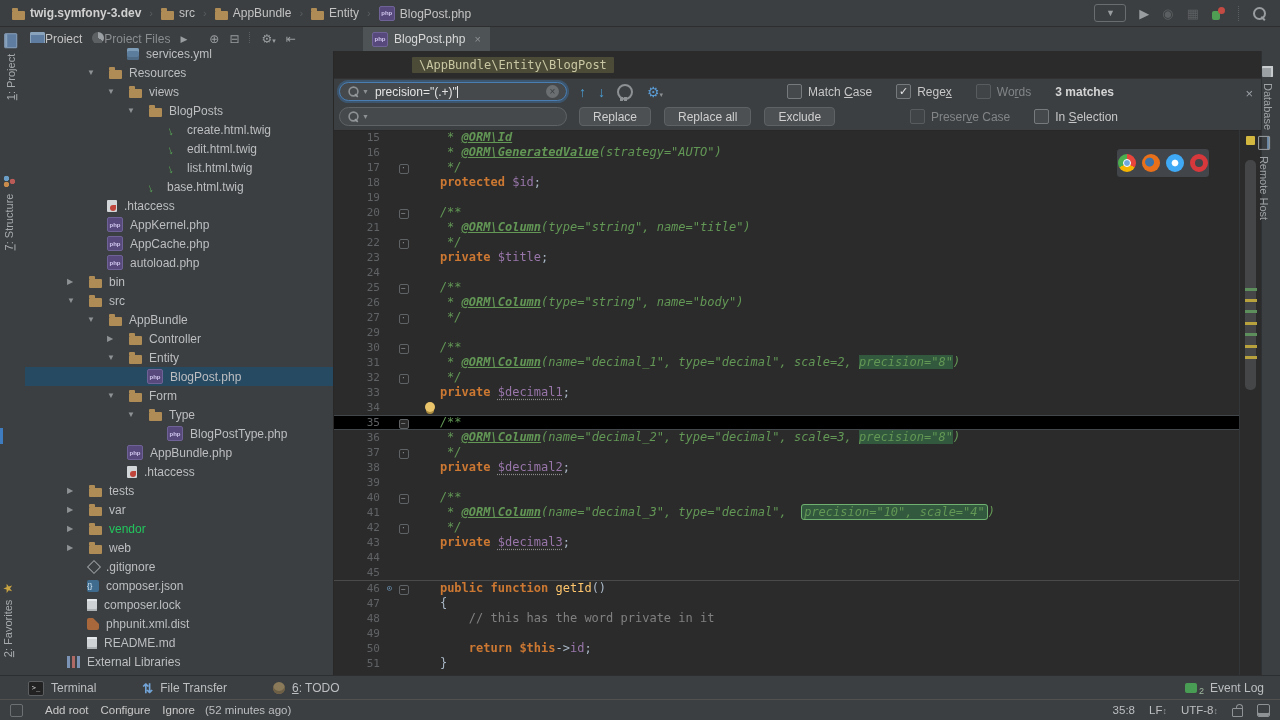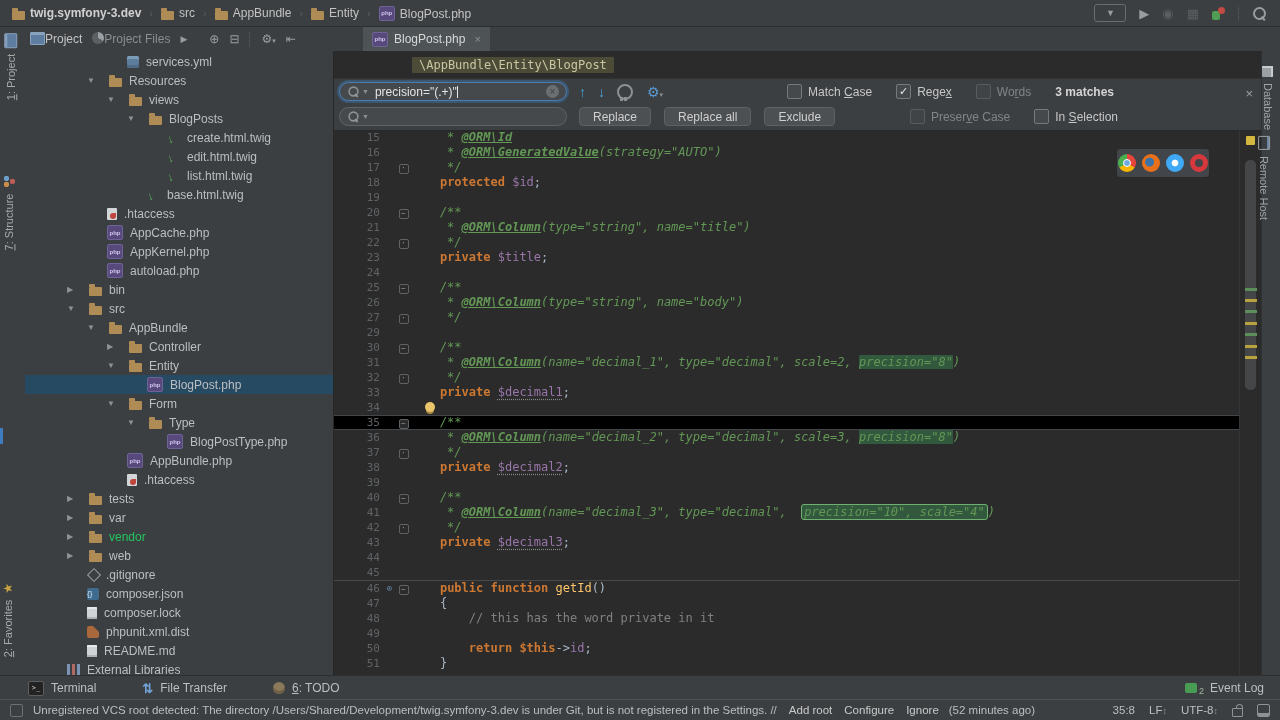--- a/index.html
+++ b/index.html
@@ -62,21 +62,21 @@
   .i-db{width:11px;height:11px;flex:none;background:#9aa0a4;box-shadow:inset 0 2px 0 #c8ccce, inset 2px 0 0 #c8ccce;border-radius:1px}
   .i-remote{width:12px;height:10px;flex:none;border:1px solid #9aa0a4;border-radius:1px;box-shadow:inset 0 2px 0 #6f8dab}
   
   .lstrip{position:absolute;top:51px;bottom:44px;left:0;width:25px;background:#3c3f41;border-right:1px solid #2e3133}
   .vl{position:absolute;display:flex;align-items:center;gap:6px;font-size:11px;color:#a8abad;white-space:nowrap}
   .vl u{text-decoration:underline}
   .vl-left{transform:rotate(-90deg)}
   .vl-right{transform:rotate(90deg);color:#9fa3a6}
   .bluemark{position:absolute;left:0;top:377px;width:3px;height:16px;background:#3f7cbf}
   
-  .tree{position:absolute;top:51px;left:25px;width:308px;bottom:44px;background:#3c3f41;overflow:hidden;padding-top:1px}
+  .tree{position:absolute;top:43px;left:25px;width:308px;bottom:44px;background:#3c3f41;overflow:hidden;padding-top:1px}
   .trow{height:19px;display:flex;align-items:center;white-space:nowrap;color:#bcbec0}
   .trow.sel{background:#274a63}
   .trow.dim .tlabel{color:#22c55e}
   .tarrow{width:22px;flex:none;color:#8f9294;font-size:8px;text-align:left}
   .ticon{margin-right:7px;display:flex}
   .tlabel{font-size:12px}
   
   .editor{position:absolute;top:51px;left:333px;right:18px;bottom:44px;background:#2b2b2b;border-left:1px solid #282828}
   .bcrow{height:27px;background:#2b2b2b;border-bottom:1px solid #323232;display:flex;align-items:center}
   .chip{margin-left:78px;background:#4c4b37;color:#c9c7a3;font-family:"DejaVu Sans Mono",monospace;
@@ -299,25 +299,25 @@
       <div class="trow" style="padding-left: 122px;">
         <span class="ticon i-twig">↓</span>
         <span class="tlabel">base.html.twig</span>
       </div>
       <div class="trow" style="padding-left: 82px;">
         <span class="ticon i-htaccess"></span>
         <span class="tlabel">.htaccess</span>
       </div>
       <div class="trow" style="padding-left: 82px;">
         <span class="ticon i-php">php</span>
+        <span class="tlabel">AppKernel.php</span>
+      </div>
+      <div class="trow" style="padding-left: 82px;">
+        <span class="ticon i-php">php</span>
         <span class="tlabel">AppCache.php</span>
-      </div>
-      <div class="trow" style="padding-left: 82px;">
-        <span class="ticon i-php">php</span>
-        <span class="tlabel">AppKernel.php</span>
       </div>
       <div class="trow" style="padding-left: 82px;">
         <span class="ticon i-php">php</span>
         <span class="tlabel">autoload.php</span>
       </div>
       <div class="trow" style="padding-left: 42px;">
         <span class="tarrow">▶</span>
         <span class="ticon i-folder"></span>
         <span class="tlabel">bin</span>
       </div>
@@ -559,21 +559,20 @@
       </span>
       <span class="evlog">
         <span class="i-ev"></span>
         <span class="evnum">2</span>
         <span>Event Log</span>
       </span>
     </div>
 
   <div class="statusbar">
     <span class="sbicon"></span>
-    <span>Unregistered VCS root detected: The directory /Users/Shared/Development/twig.symfony-3.dev is under Git, but is not registered in the Settings. //</span>
     <span id="sblinks" style="display:flex">
         <span class="sblink">Add root</span>
         <span class="sblink">Configure</span>
         <span class="sblink">Ignore</span>
       </span>
     <span class="sbtime">(52 minutes ago)</span>
     <span class="sbright">
       <span>35:8</span>
       <span><span>LF</span><span class="updn">↕</span></span>
       <span><span>UTF-8</span><span class="updn">↕</span></span>

